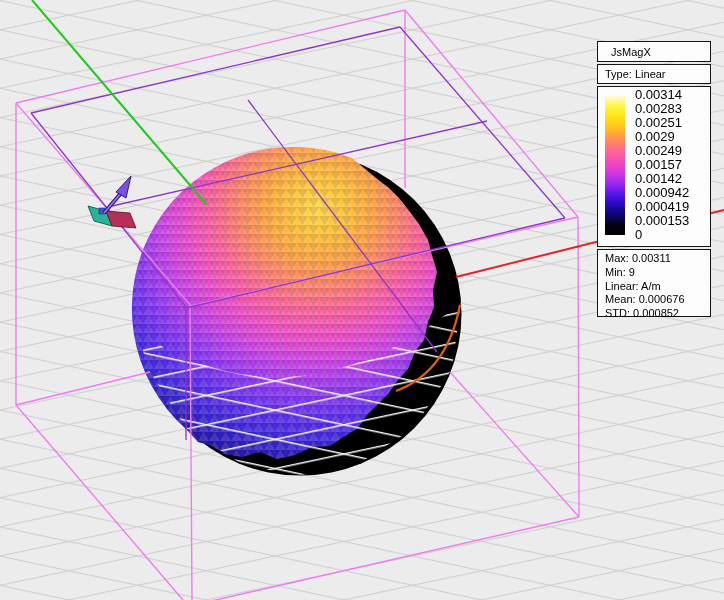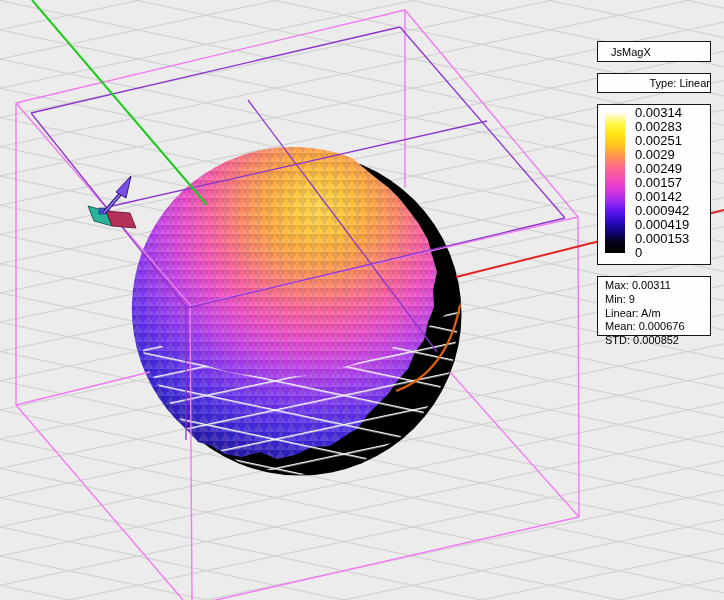--- a/index.html
+++ b/index.html
@@ -2,28 +2,28 @@
 <html><head>
 <meta charset="utf-8">
 <style>
   html,body{margin:0;padding:0;background:#888;}
   #app{position:relative;width:724px;height:600px;overflow:hidden;
        font-family:"Liberation Sans",sans-serif;background:#ececec;}
   #scene{position:absolute;left:0;top:0;width:724px;height:600px;display:block;}
   
   #legend{position:absolute;left:597px;top:41px;width:114px;color:#000;}
   .lgbox{box-sizing:border-box;border:1px solid #151515;background:#fdfdfd;
-         margin-bottom:11px;font-size:11px;line-height:13px;}
+         margin-bottom:2px;font-size:11px;line-height:13px;}
   #lg-title{height:21px;padding:4px 0 0 13px;}
-  #lg-type{height:20px;padding:3px 0 0 7px;text-align:right;}
+  #lg-type{height:20px;padding:3px 0 0 7px;}
   #lg-scale{height:161px;position:relative;}
   #colorbar{position:absolute;left:7px;top:8px;width:20px;height:140px;}
   #ticks{position:absolute;left:37px;top:1px;width:74px;}
   .tick{height:14px;font-size:13px;line-height:14px;white-space:nowrap;}
-  #lg-stats{height:60px;padding:2px 0 0 7px;}
+  #lg-stats{height:68px;padding:2px 0 0 7px;}
   .stat{font-size:11px;line-height:13.8px;white-space:nowrap;}
 </style>
 </head>
 <body>
 
 <div id="app">
 
   <svg id="scene" viewBox="0 0 724 600" xmlns="http://www.w3.org/2000/svg">
     <defs>
 

